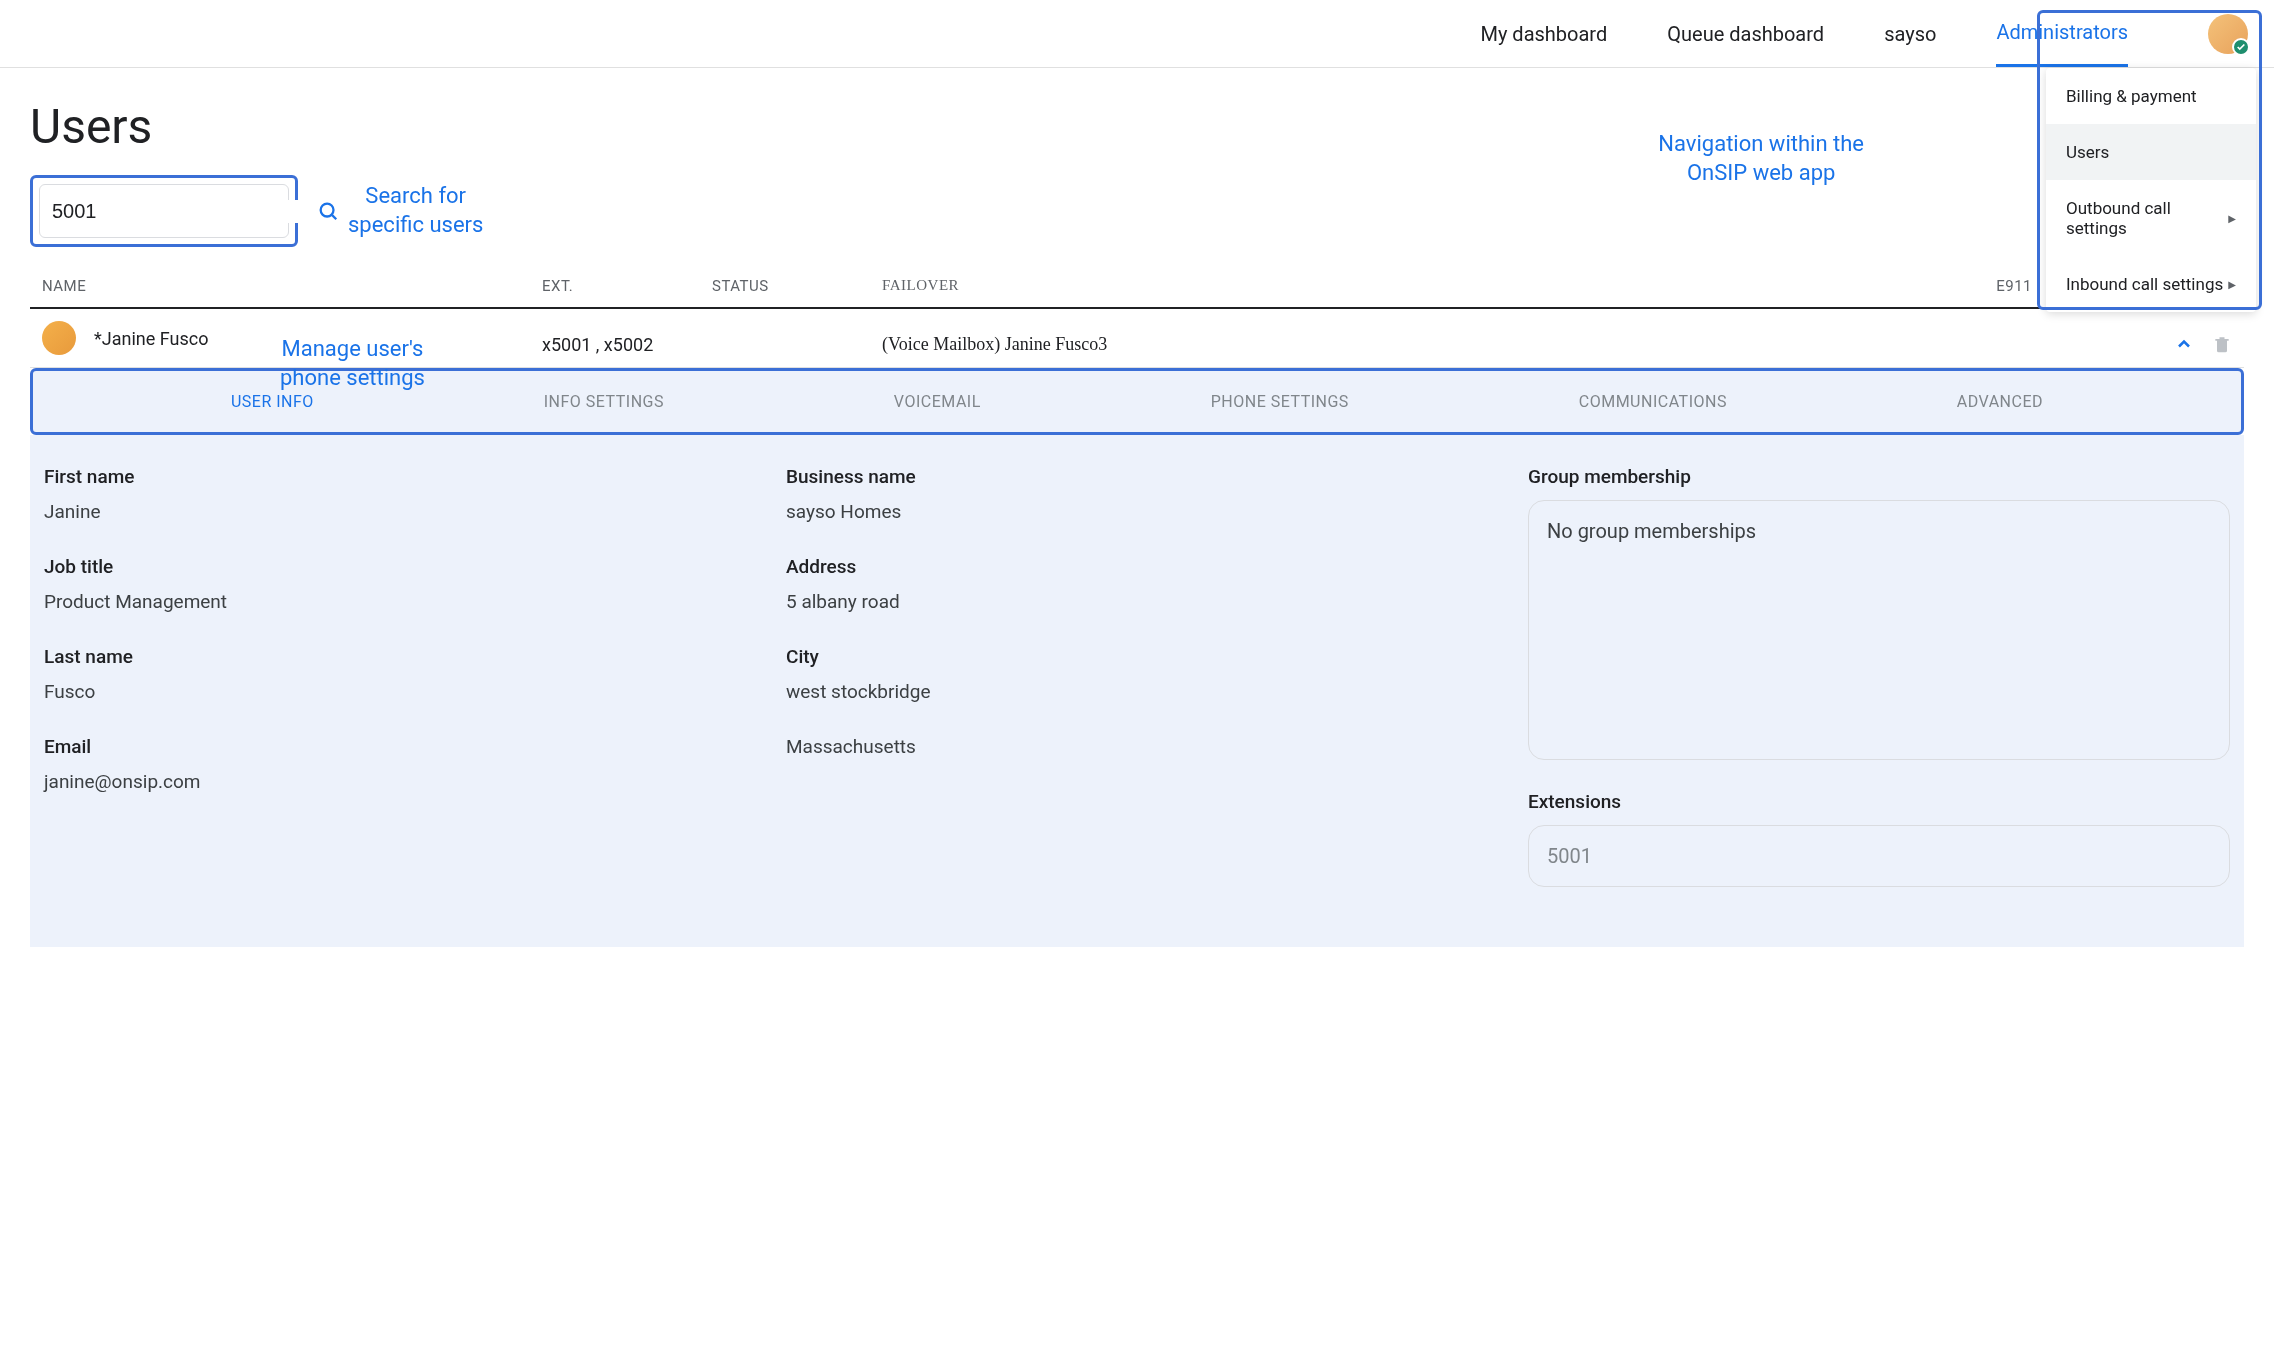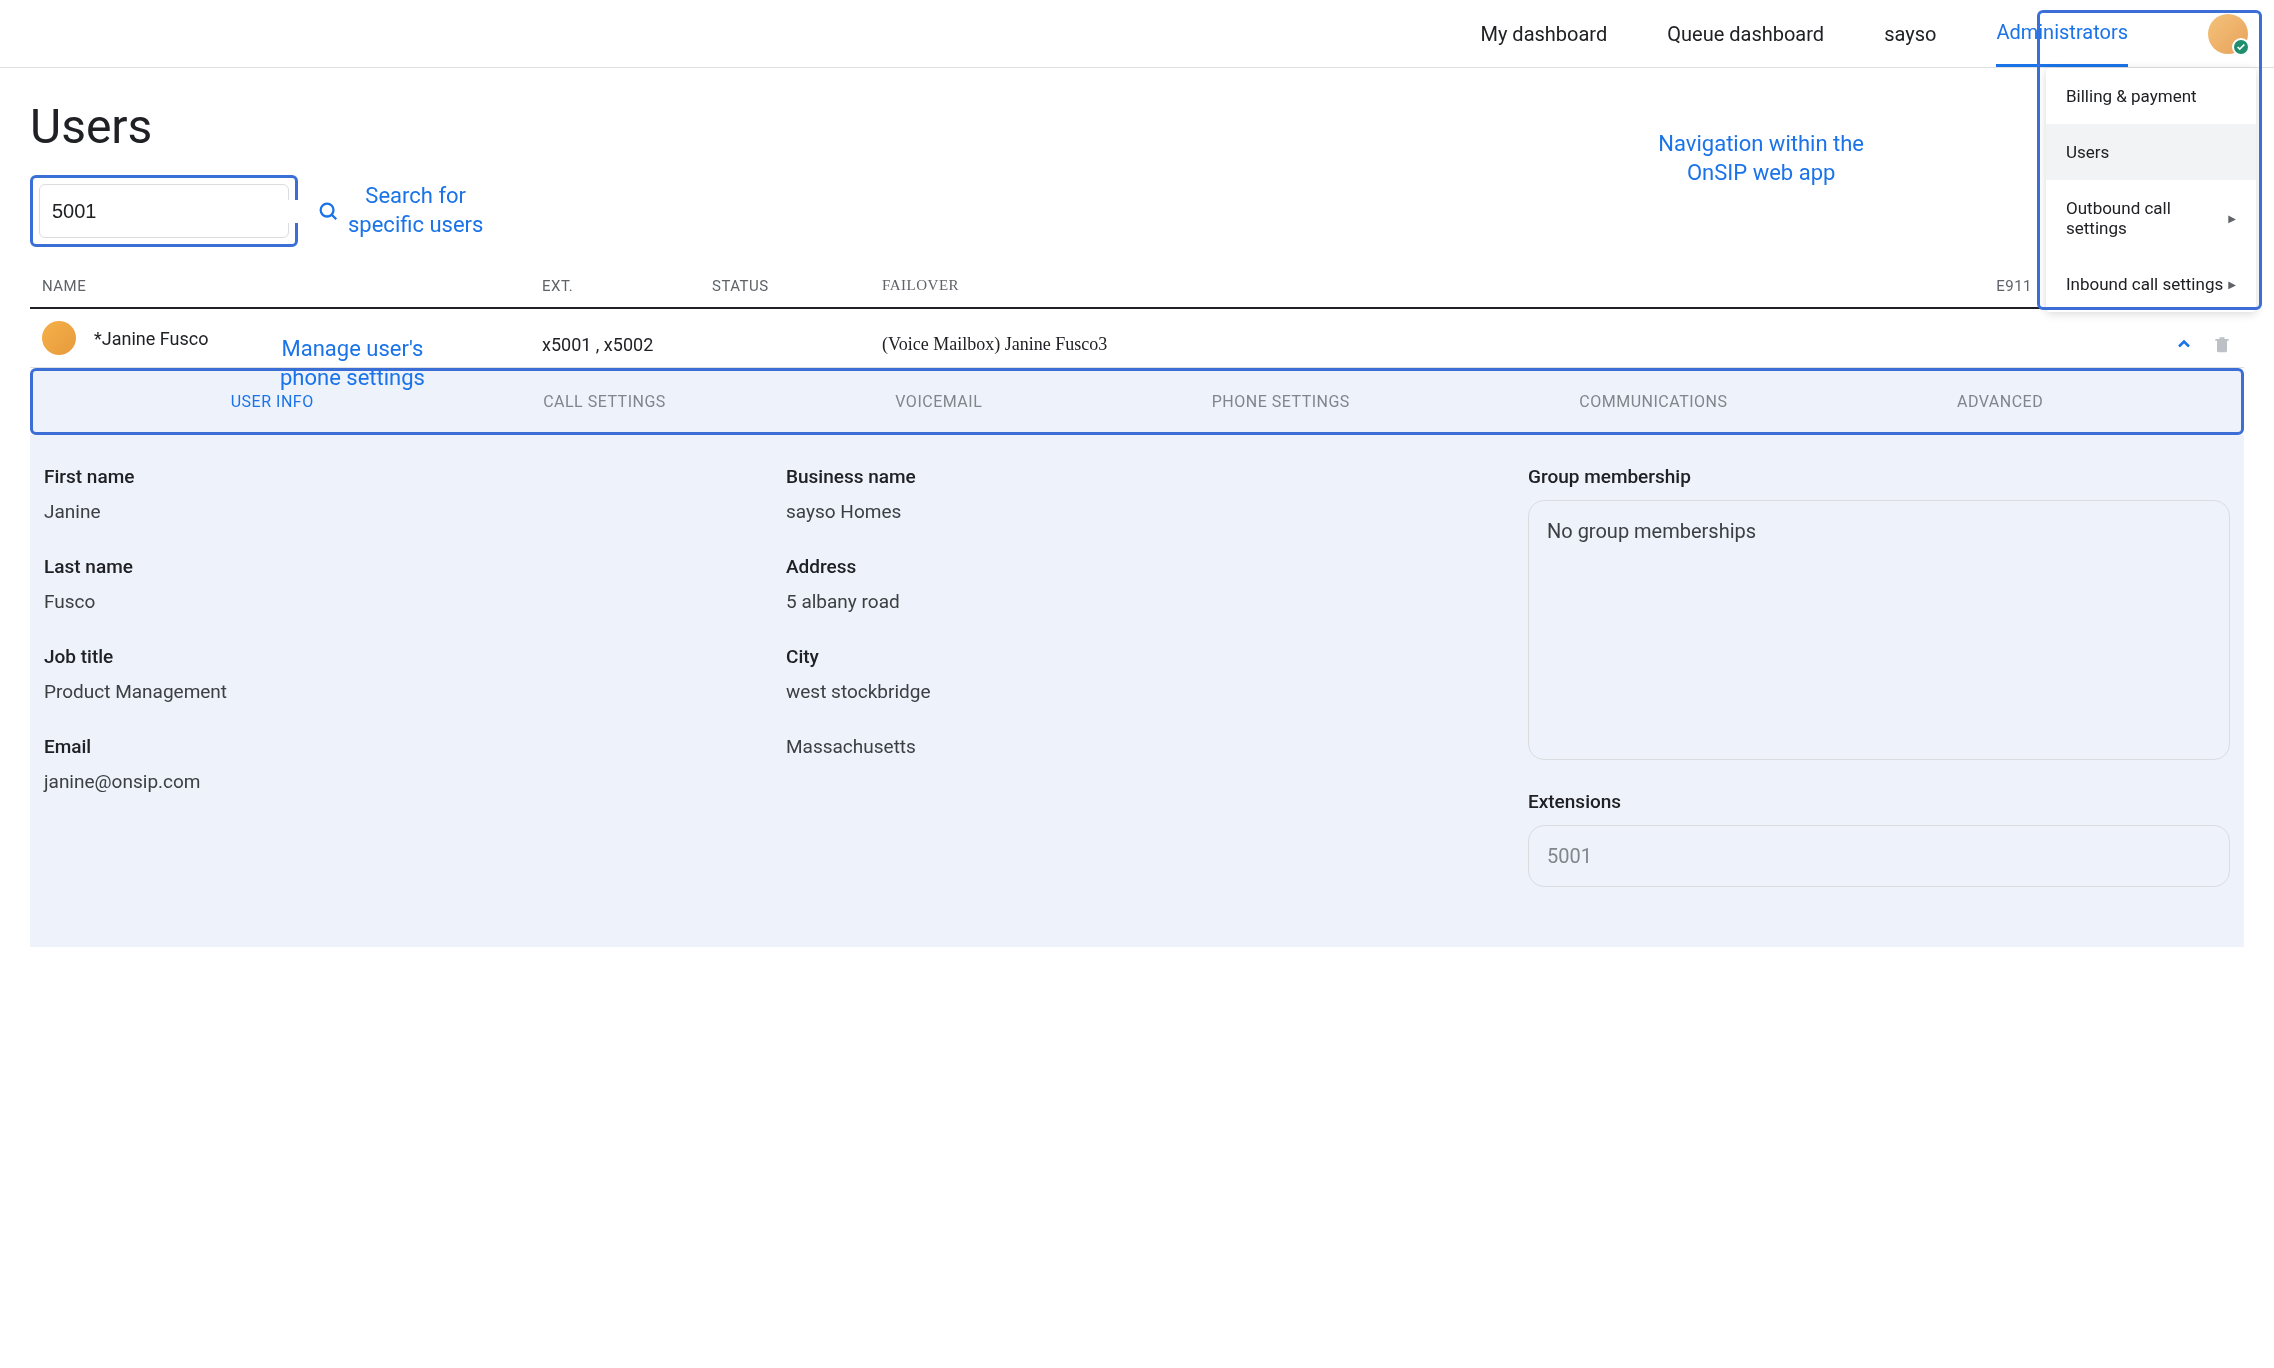--- a/index.html
+++ b/index.html
@@ -298,41 +298,41 @@
             <path d="M6 7h12v13a2 2 0 0 1-2 2H8a2 2 0 0 1-2-2V7zm3-3h6v2H9V4zM4 6h16v2H4V6z"></path>
           </svg>
       </span>
     </div>
   </div>
 </div>
 
 <div class="tabs-wrap">
   <div class="tabs">
     <div class="tab active">USER INFO</div>
-    <div class="tab">CALL SETTINGS</div>
+    <div class="tab">INFO SETTINGS</div>
     <div class="tab">VOICEMAIL</div>
     <div class="tab">PHONE SETTINGS</div>
     <div class="tab">COMMUNICATIONS</div>
     <div class="tab">ADVANCED</div>
   </div>
 </div>
 
 <div class="details-panel">
   <div class="details-col">
     <div class="field">
       <div class="field-label">First name</div>
       <div class="field-value">Janine</div>
     </div>
     <div class="field">
+      <div class="field-label">Job title</div>
+      <div class="field-value">Product Management</div>
+    </div>
+    <div class="field">
       <div class="field-label">Last name</div>
       <div class="field-value">Fusco</div>
-    </div>
-    <div class="field">
-      <div class="field-label">Job title</div>
-      <div class="field-value">Product Management</div>
     </div>
     <div class="field">
       <div class="field-label">Email</div>
       <div class="field-value">janine@onsip.com</div>
     </div>
   </div>
 
   <div class="details-col">
     <div class="field">
       <div class="field-label">Business name</div>

